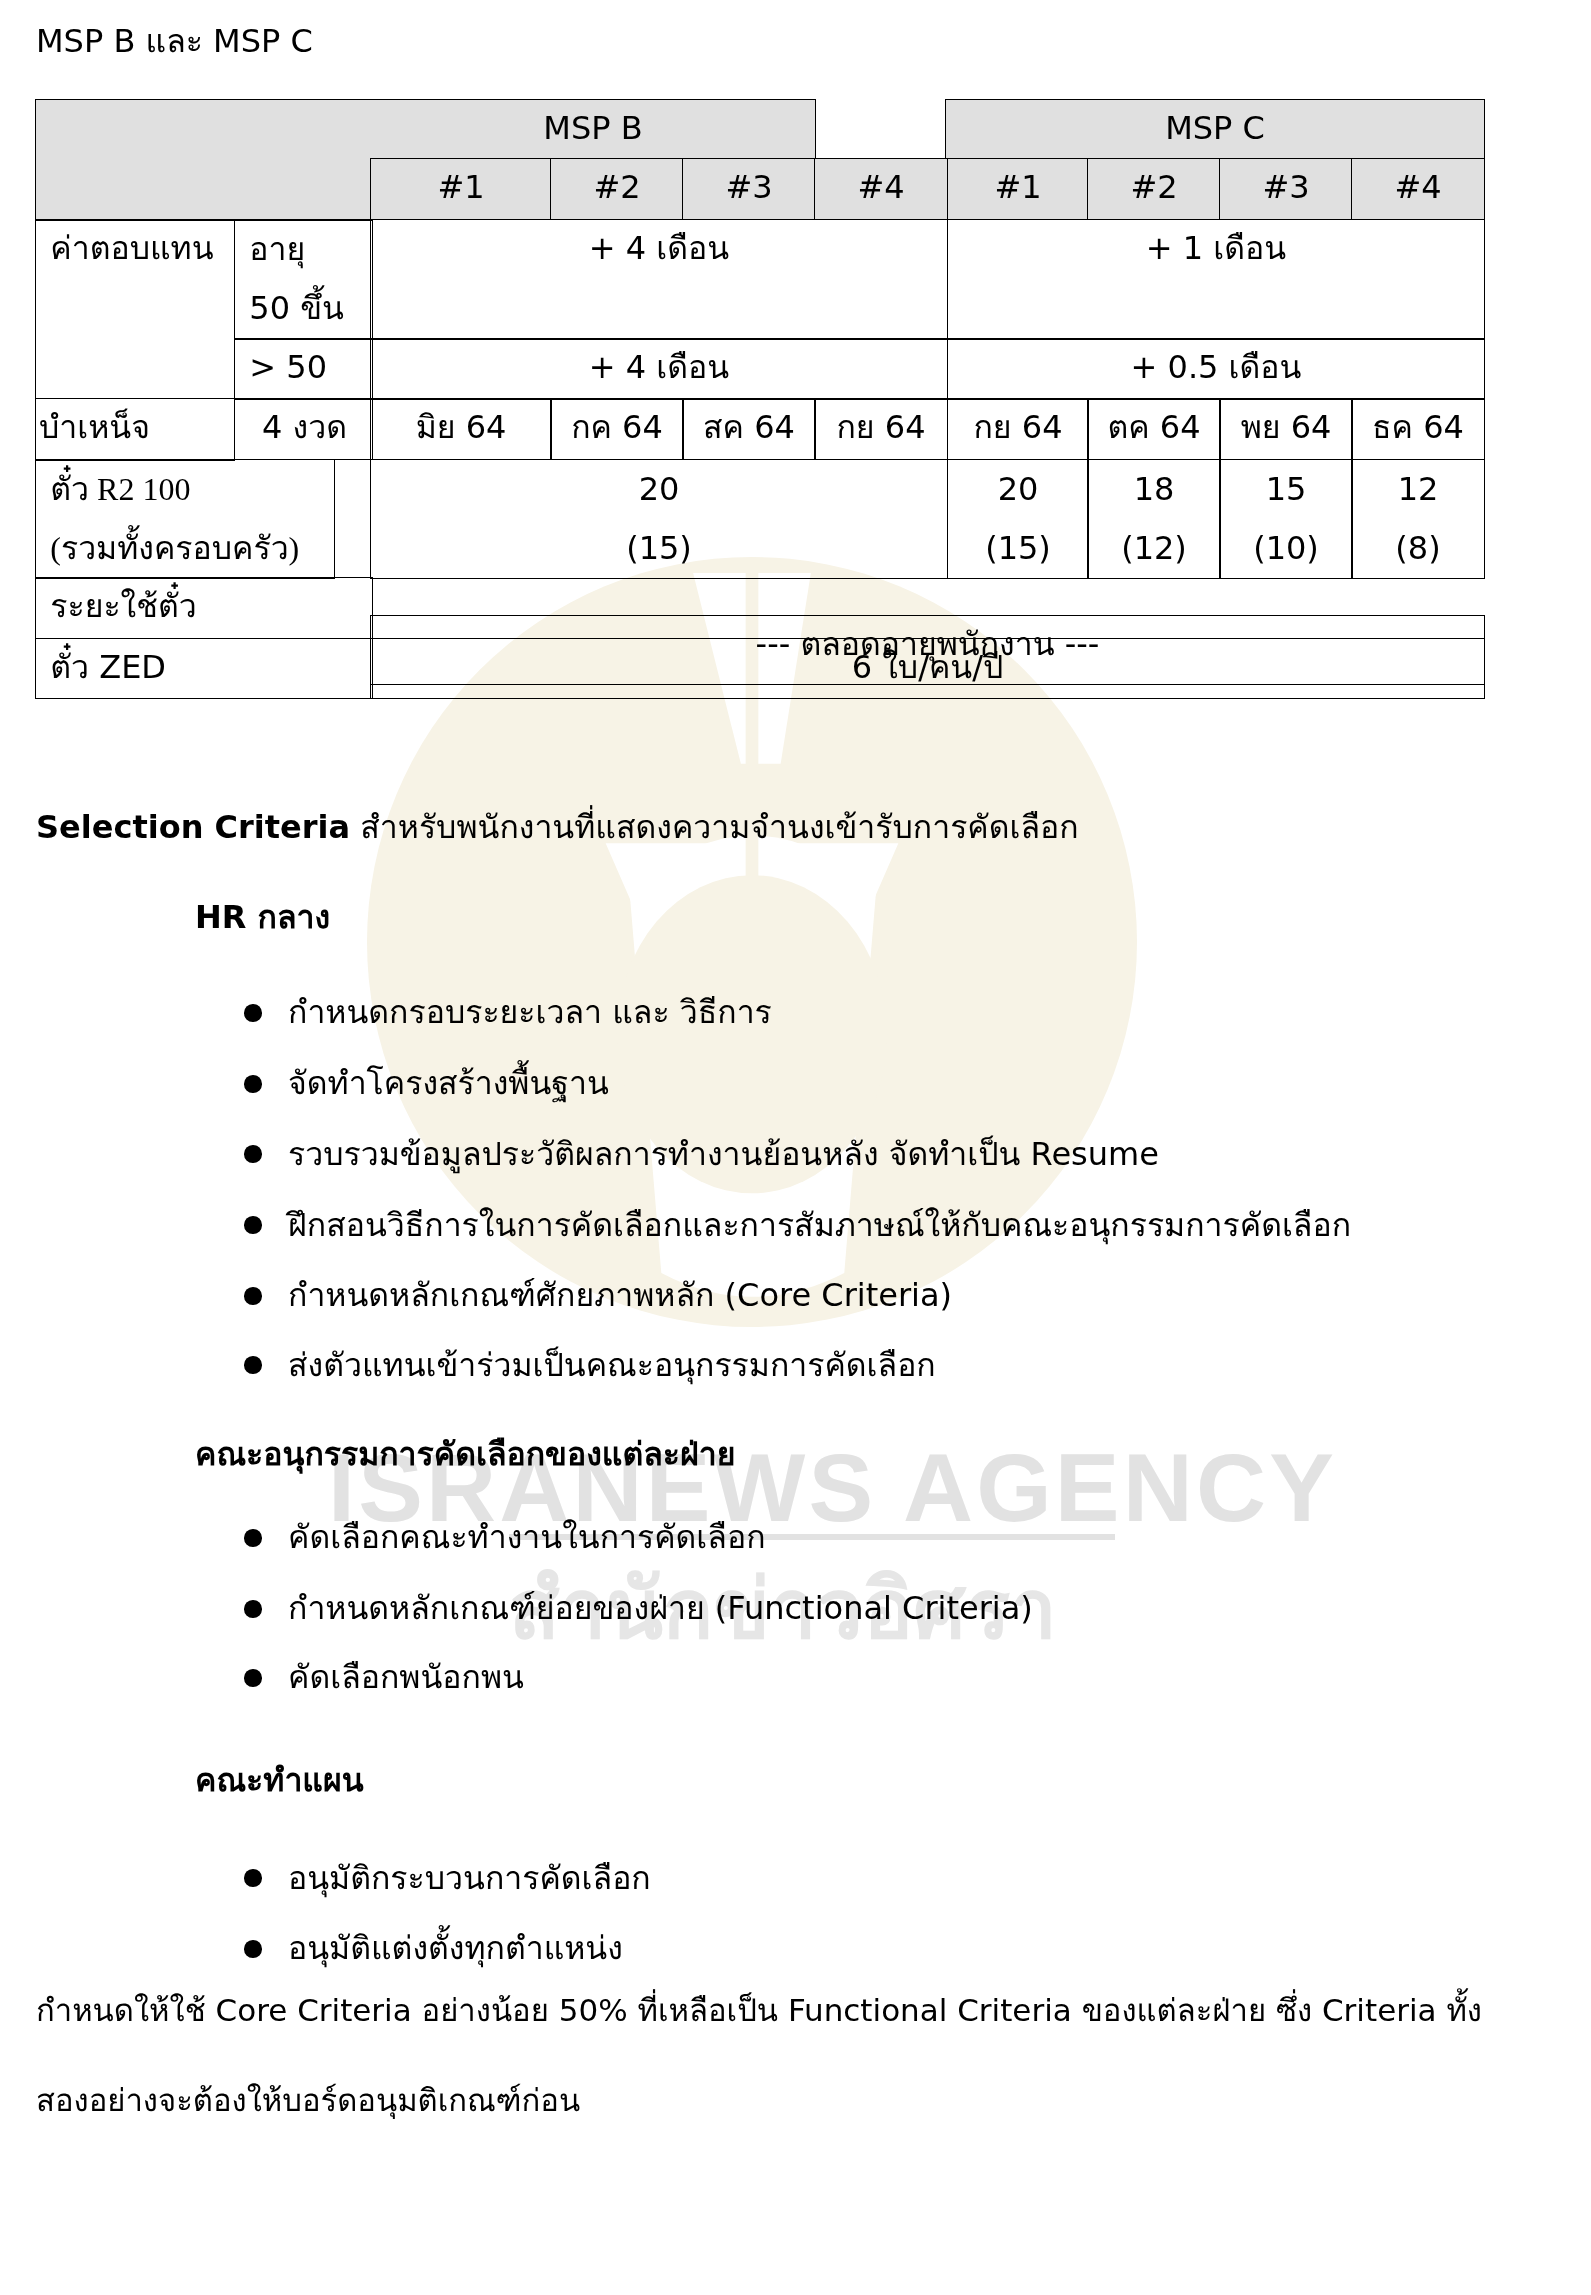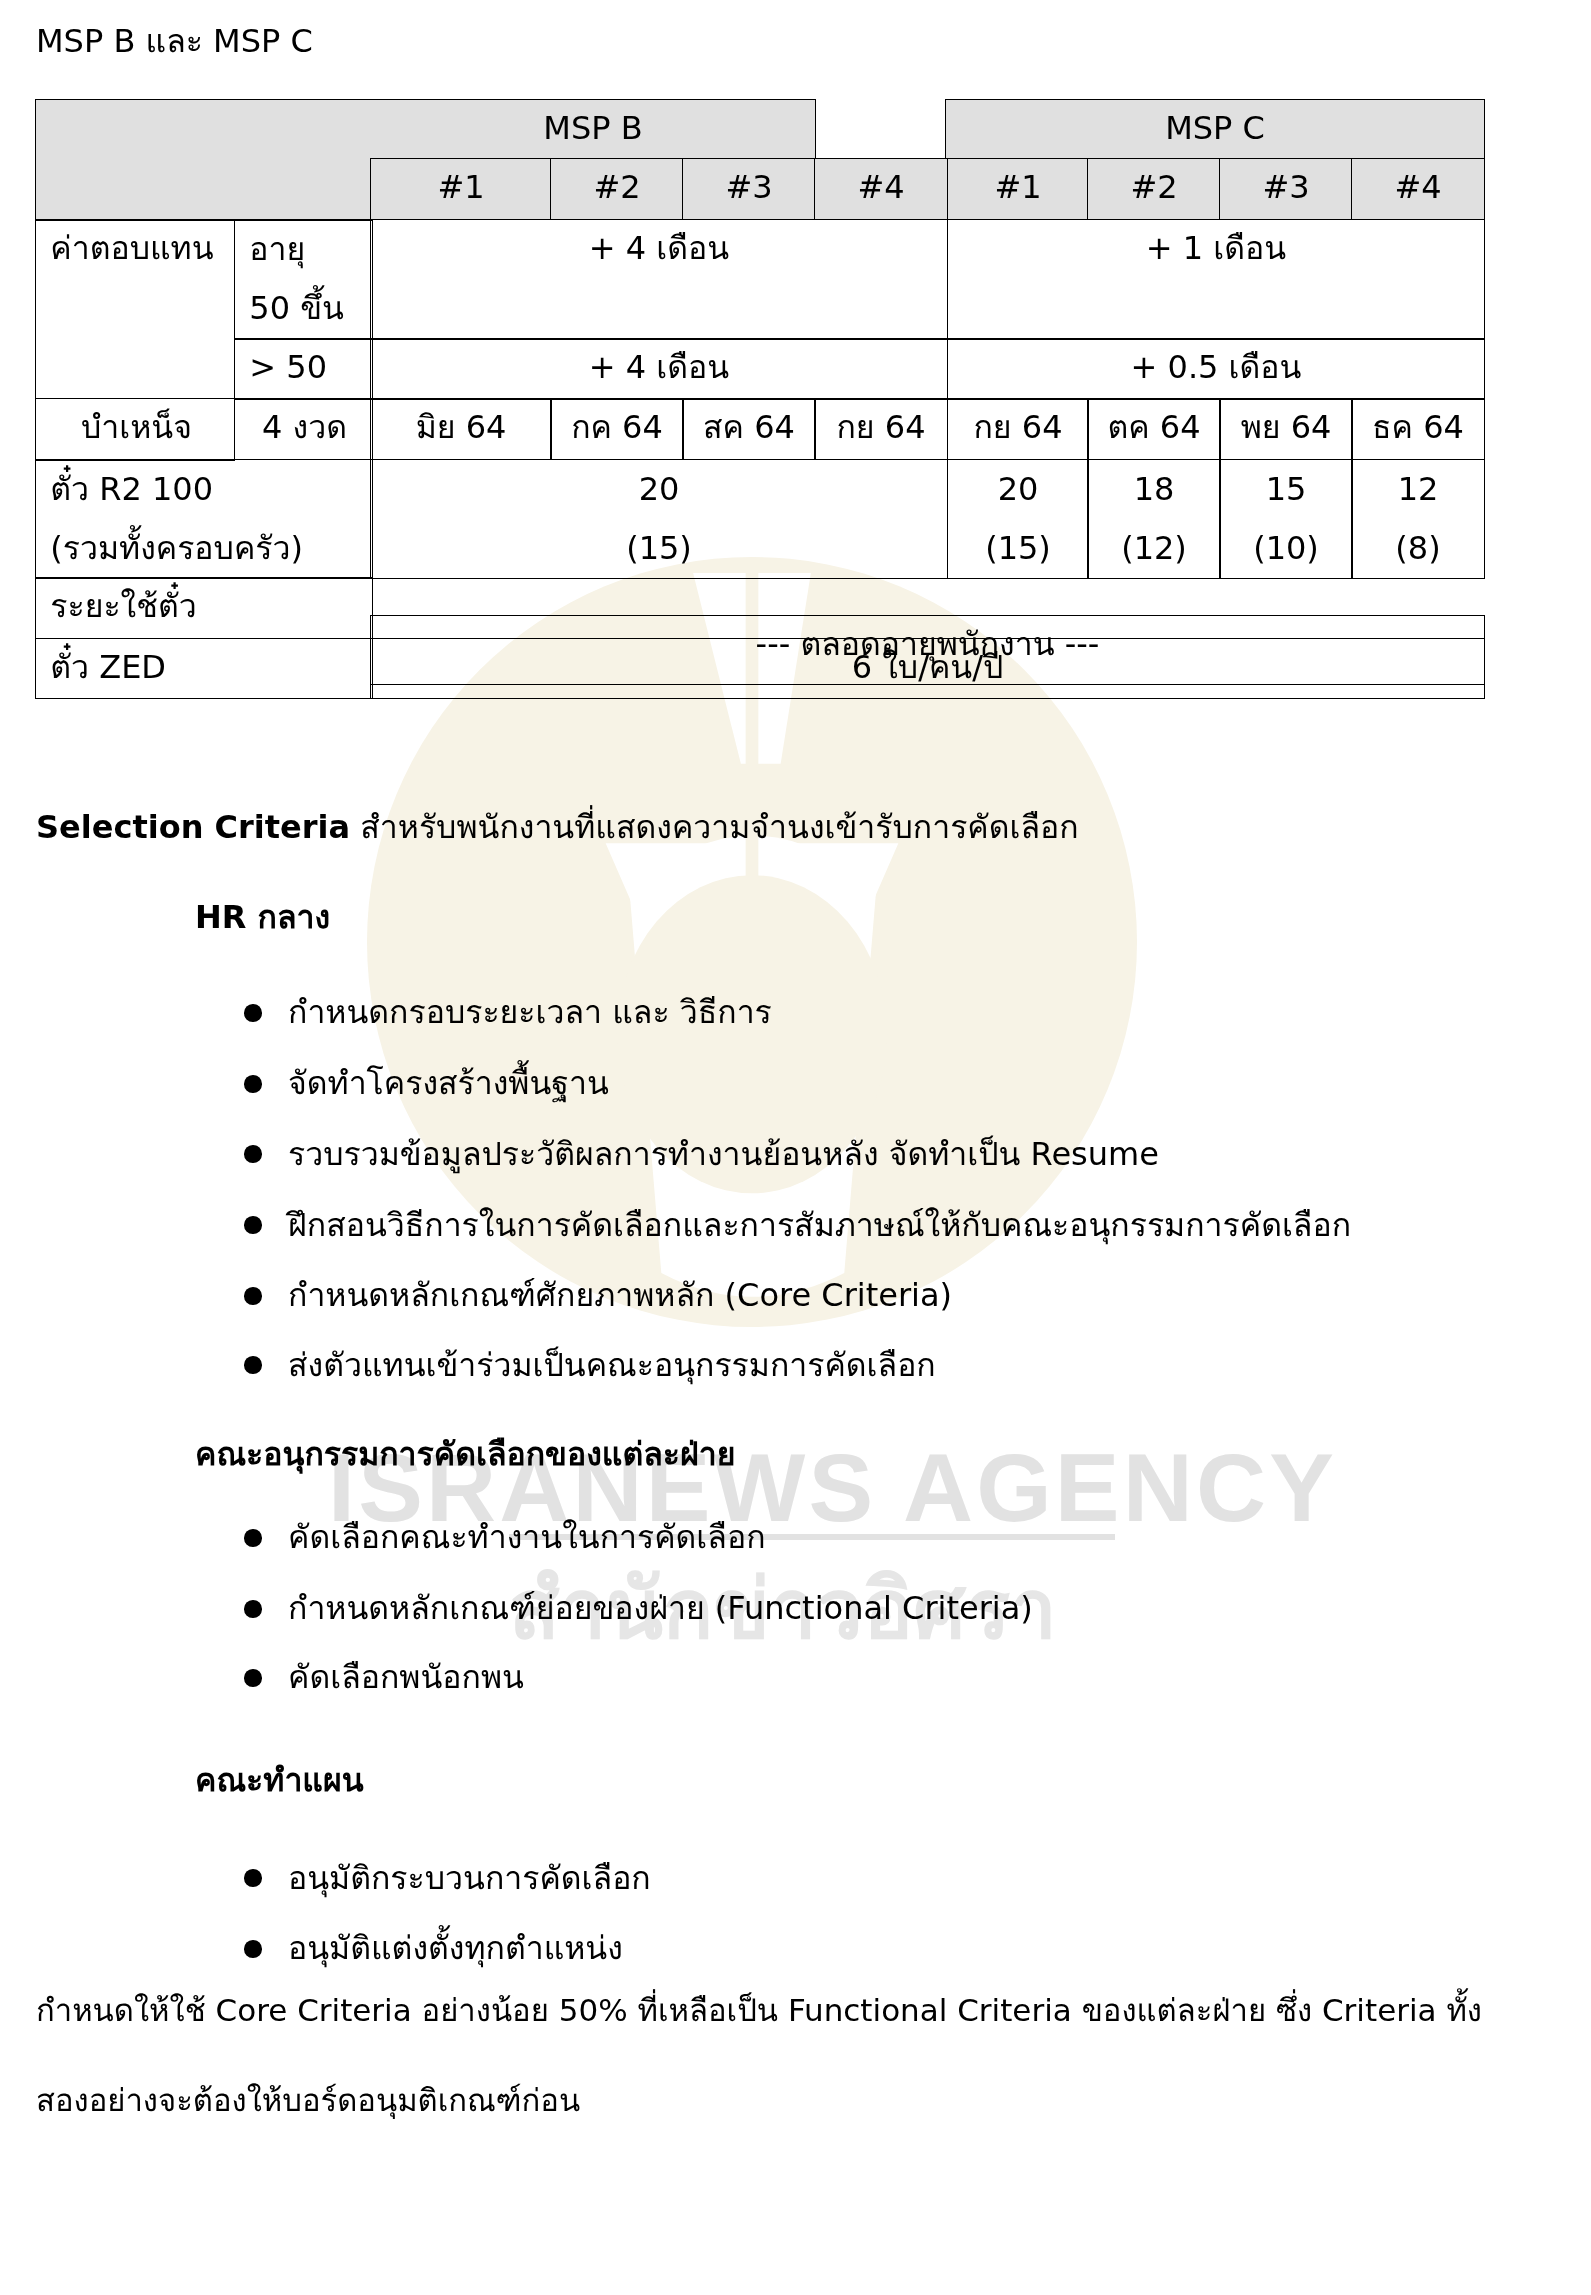--- a/index.html
+++ b/index.html
@@ -70,32 +70,32 @@
     <div>อายุ</div>
     <div>50 ขึ้น</div>
   </div>
   <div class="cell c" style="left:370px;top:219px;width:578px;height:121px;line-height:57px;">+ 4 เดือน</div>
   <div class="cell c" style="left:947px;top:219px;width:538px;height:121px;line-height:57px;">+ 1 เดือน</div>
 
   <div class="cell l" style="left:234px;top:338px;width:139px;height:62px;line-height:57px;padding-left:14.3px;">&gt; 50</div>
   <div class="cell c" style="left:370px;top:338px;width:578px;height:62px;line-height:57px;">+ 4 เดือน</div>
   <div class="cell c" style="left:947px;top:338px;width:538px;height:62px;line-height:57px;">+ 0.5 เดือน</div>
 
-  <div class="cell l" style="left:35px;top:398px;width:200px;height:62px;line-height:57px;padding-left:3px;text-align:center;">บำเหน็จ</div>
+  <div class="cell l" style="left:35px;top:398px;width:200px;height:62px;line-height:57px;padding-left:3px;">บำเหน็จ</div>
   <div class="cell l" style="left:234px;top:398px;width:139px;height:62px;line-height:57px;padding-left:27px;">4 งวด</div>
   <div class="cell c" style="left:370px;top:398px;width:182px;height:62px;line-height:57px;">มิย 64</div>
   <div class="cell c" style="left:550px;top:398px;width:134px;height:62px;line-height:57px;">กค 64</div>
   <div class="cell c" style="left:682px;top:398px;width:134px;height:62px;line-height:57px;">สค 64</div>
   <div class="cell c" style="left:814px;top:398px;width:134px;height:62px;line-height:57px;">กย 64</div>
   <div class="cell c" style="left:947px;top:398px;width:142px;height:62px;line-height:57px;">กย 64</div>
   <div class="cell c" style="left:1087px;top:398px;width:134px;height:62px;line-height:57px;">ตค 64</div>
   <div class="cell c" style="left:1219px;top:398px;width:134px;height:62px;line-height:57px;">พย 64</div>
   <div class="cell c" style="left:1351px;top:398px;width:134px;height:62px;line-height:57px;">ธค 64</div>
 
-  <div class="cell l two" style="left:35px;top:459px;width:338px;height:120px;padding-left:14.3px;">
+  <div class="cell l two" style="left:35px;top:459px;width:300px;height:120px;padding-left:14.3px;font-family:Liberation Serif, serif;">
     <div>ตั๋ว R2 100</div>
     <div>(รวมทั้งครอบครัว)</div>
   </div>
   <div class="cell c two" style="left:370px;top:459px;width:578px;height:120px;">
     <div>20</div>
     <div>(15)</div>
   </div>
   <div class="cell c two" style="left:947px;top:459px;width:142px;height:120px;">
     <div>20</div>
     <div>(15)</div>

